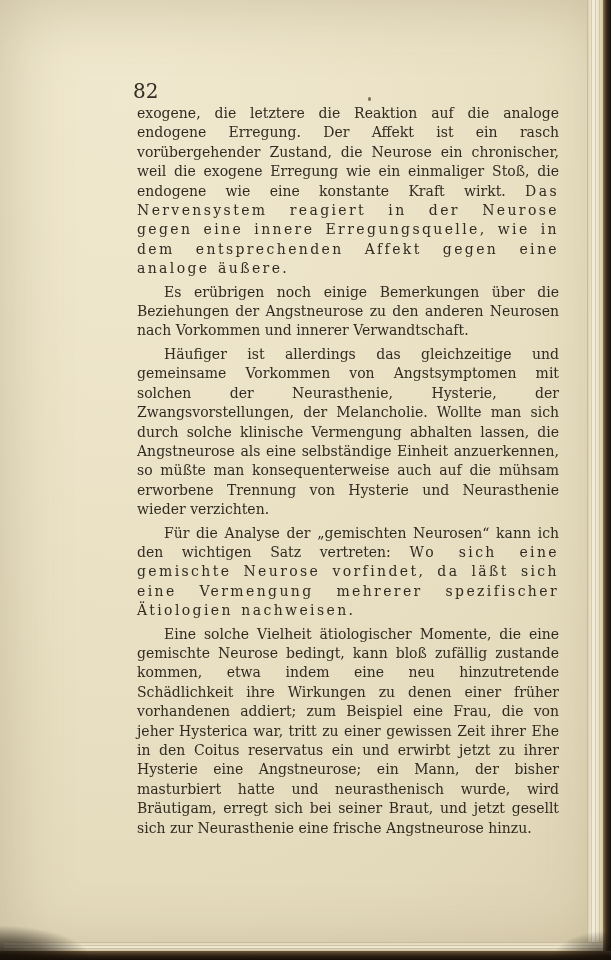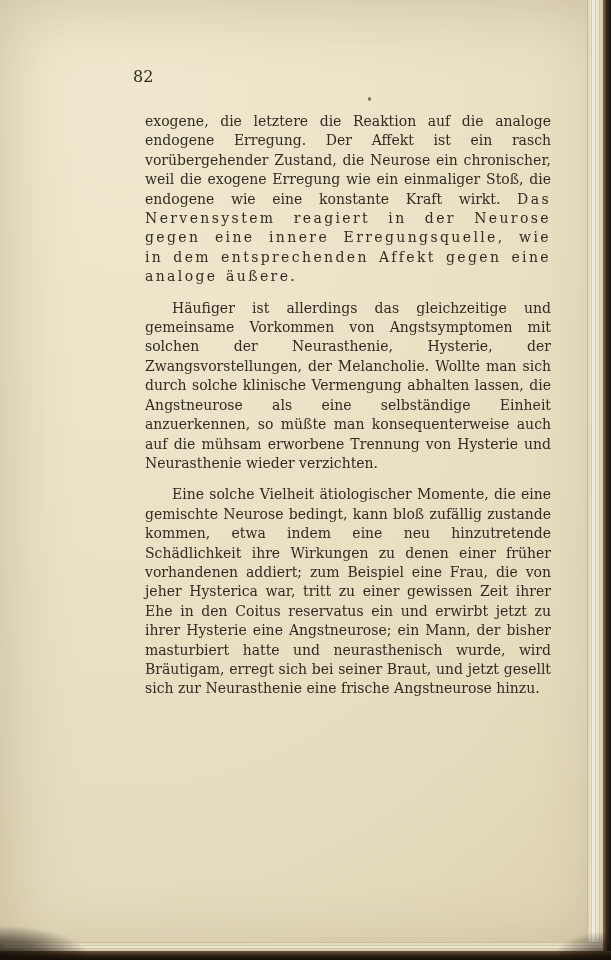--- a/index.html
+++ b/index.html
@@ -72,35 +72,35 @@
   .speck {
     position: absolute;
     left: 368px; top: 97px;
     width: 3px; height: 4px;
     border-radius: 50%;
     background: #55442e;
     opacity: 0.75;
   }
   .page-number {
     position: absolute;
-    left: 133px; top: 67px;
-    font-size: 16px;
+    left: 133px; top: 79px;
+    font-size: 20px;
     color: #332d24;
   }
   .text-block {
     position: absolute;
     left: 133px; top: 100px;
     width: 430px;
     font-size: 14px;
     line-height: 19.4px;
     color: #312b22;
     text-align: justify;
   }
   .para {
-    margin: 12px;
+    margin: 4px;
     padding: 0;
   }
   .para.indent {
     text-indent: 27px;
   }
   .heading {
     text-align: center;
     font-weight: bold;
     font-size: 14.5px;
     letter-spacing: 0.02em;
@@ -112,21 +112,23 @@
   }
 </style>
 </head>
 <body>
 
 <div class="scan">
   <div class="paper">
     <div class="page-number">82</div>
     <div class="text-block" id="text-block">
         <p class="para"><span class="normal">exogene, die letztere die Reaktion auf die analoge endogene Erregung. Der Affekt ist ein rasch vorübergehender Zustand, die Neurose ein chronischer, weil die exogene Erregung wie ein einmaliger Stoß, die endogene wie eine konstante Kraft wirkt. </span><span class="spaced">Das Nervensystem reagiert in der Neurose gegen eine innere Erregungsquelle, wie in dem entsprechenden Affekt gegen eine analoge äußere.</span></p>
+        <p class="para indent"><span class="normal">Es erübrigen noch einige Bemerkungen über die Beziehungen der Angstneurose zu den anderen Neurosen nach Vorkommen und innerer Verwandtschaft.</span></p>
         <p class="para indent"><span class="normal">Häufiger ist allerdings das gleichzeitige und gemeinsame Vorkommen von Angstsymptomen mit solchen der Neurasthenie, Hysterie, der Zwangsvorstellungen, der Melancholie. Wollte man sich durch solche klinische Vermengung abhalten lassen, die Angstneurose als eine selbständige Einheit anzuerkennen, so müßte man konsequenterweise auch auf die mühsam erworbene Trennung von Hysterie und Neurasthenie wieder verzichten.</span></p>
+        <p class="para indent"><span class="normal">Für die Analyse der „gemischten Neurosen“ kann ich den wichtigen Satz vertreten: </span><span class="spaced">Wo sich eine gemischte Neurose vorfindet, da läßt sich eine Vermengung mehrerer spezifischer Ätiologien nachweisen.</span></p>
         <p class="para indent"><span class="normal">Eine solche Vielheit ätiologischer Momente, die eine gemischte Neurose bedingt, kann bloß zufällig zustande kommen, etwa indem eine neu hinzutretende Schädlichkeit ihre Wirkungen zu denen einer früher vorhandenen addiert; zum Beispiel eine Frau, die von jeher Hysterica war, tritt zu einer gewissen Zeit ihrer Ehe in den Coitus reservatus ein und erwirbt jetzt zu ihrer Hysterie eine Angstneurose; ein Mann, der bisher masturbiert hatte und neurasthenisch wurde, wird Bräutigam, erregt sich bei seiner Braut, und jetzt gesellt sich zur Neurasthenie eine frische Angstneurose hinzu.</span></p>
       </div>
     <div class="speck"></div>
   </div>
   <div class="edge-light-right"></div>
   <div class="edge-dark-right"></div>
   <div class="edge-light-bottom"></div>
   <div class="edge-dark-bottom"></div>
   <div class="corner-shadow-bl"></div>
   <div class="corner-shadow-br"></div>

